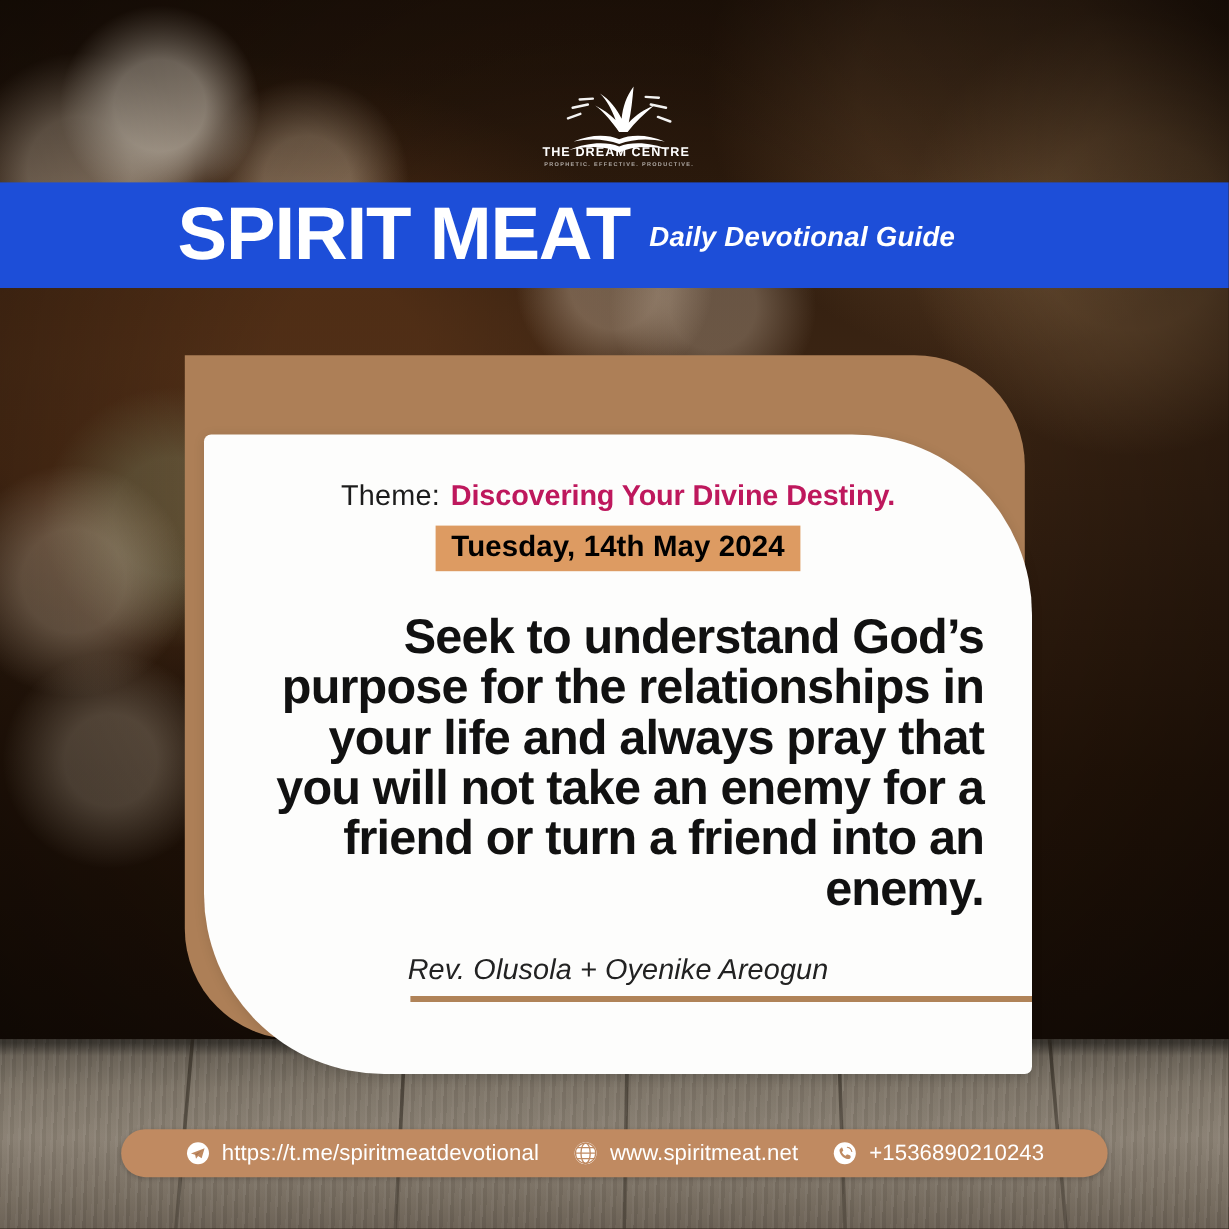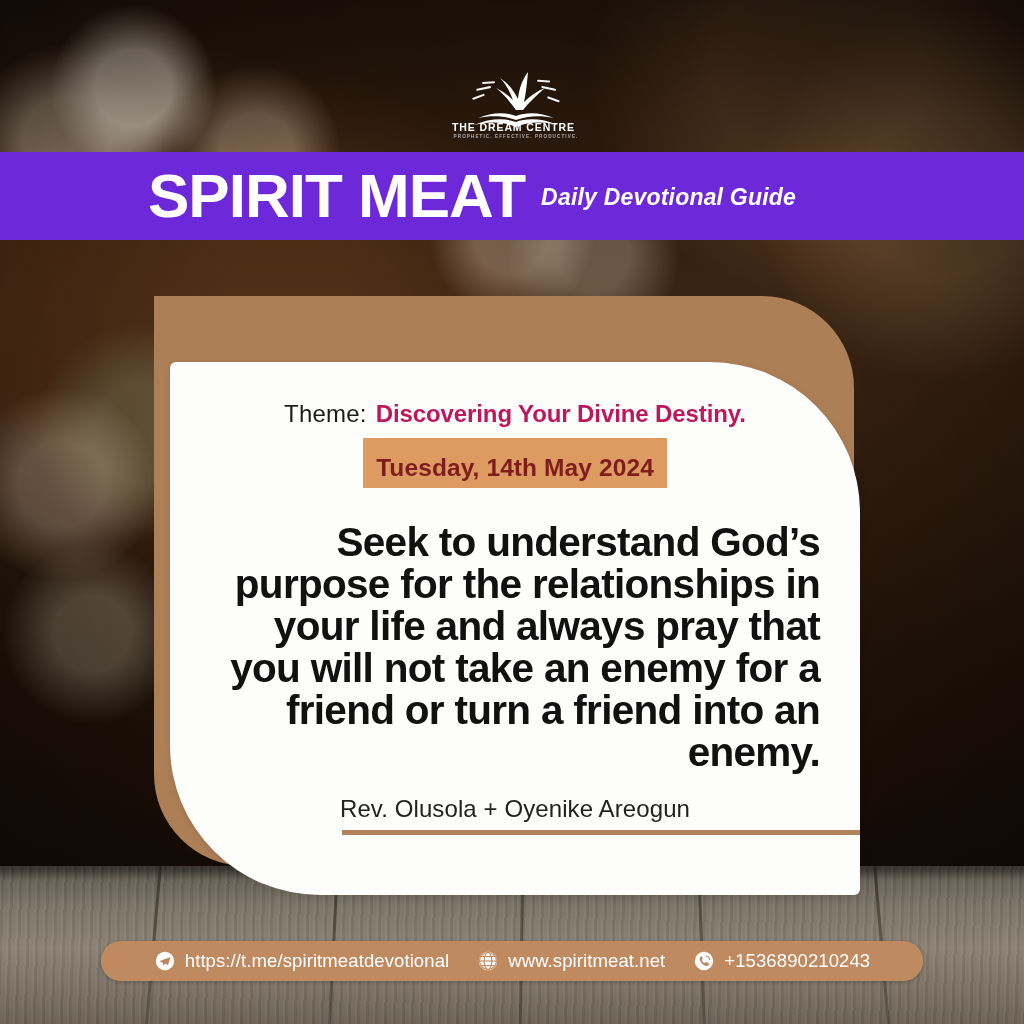--- a/index.html
+++ b/index.html
@@ -65,21 +65,21 @@
     font-family:"Liberation Sans", sans-serif;
   }
   .logo-tag{
     position:absolute; left:0; top:76px; width:128px; text-align:center;
     color:rgba(255,255,255,.62); font-size:4.6px; font-weight:700; letter-spacing:1.1px;
   }
 
   
   .banner{
     position:absolute; left:0; top:152px; width:1024px; height:88px;
-    background:#6d28d9;
+    background:#1d4ed8;
     display:flex; align-items:center;
   }
   .banner-inner{ display:flex; align-items:center; margin-left:148px; }
   .banner-title{
     color:#fff; font-size:62px; font-weight:700; letter-spacing:-1px; line-height:1;
     font-family:"Liberation Sans", sans-serif;
   }
   .banner-sub{
     color:#fff; font-size:23px; font-weight:700; font-style:italic;
     line-height:1.06; margin-left:16px; margin-top:2px; letter-spacing:.2px;
@@ -103,35 +103,35 @@
 
   .theme-row{
     display:flex; justify-content:center; align-items:baseline; gap:9px;
     margin-top:12px;
   }
   .theme-label{ color:#1c1c1c; font-size:24px; font-weight:400; letter-spacing:.2px; }
   .theme-value{ color:#be185d; font-size:24px; font-weight:700; letter-spacing:-.1px; }
 
   .date-wrap{ display:flex; justify-content:center; margin-top:10px; }
   .date-badge{
-    background:#dd9b62; color:#7f1d1d;
+    background:#dd9b62; color:#000000;
     font-size:24.5px; font-weight:600; letter-spacing:.1px;
-    padding:16px 13px 6px 13px;
+    padding:4px 13px 6px 13px;
   }
 
   .quote{
     margin-top:34px; text-align:right;
     color:#111; font-size:40.5px; font-weight:700;
     line-height:1.035; letter-spacing:-.7px;
     padding:0 6px;
   }
 
   .author{
     position:absolute; left:34px; right:34px; bottom:72px;
-    text-align:center; color:#222; font-size:24px; font-weight:400; letter-spacing:.1px;
+    text-align:center; color:#222; font-size:24px; font-weight:400; letter-spacing:.1px;font-style:italic;
   }
   .author-rule{
     position:absolute; left:172px; right:0px; bottom:60px;
     height:5px; background:#b08358;
   }
 
   
   .footer{
     position:absolute; left:101px; top:941px; width:822px; height:40px;
     background:#c08a61; border-radius:22px;

